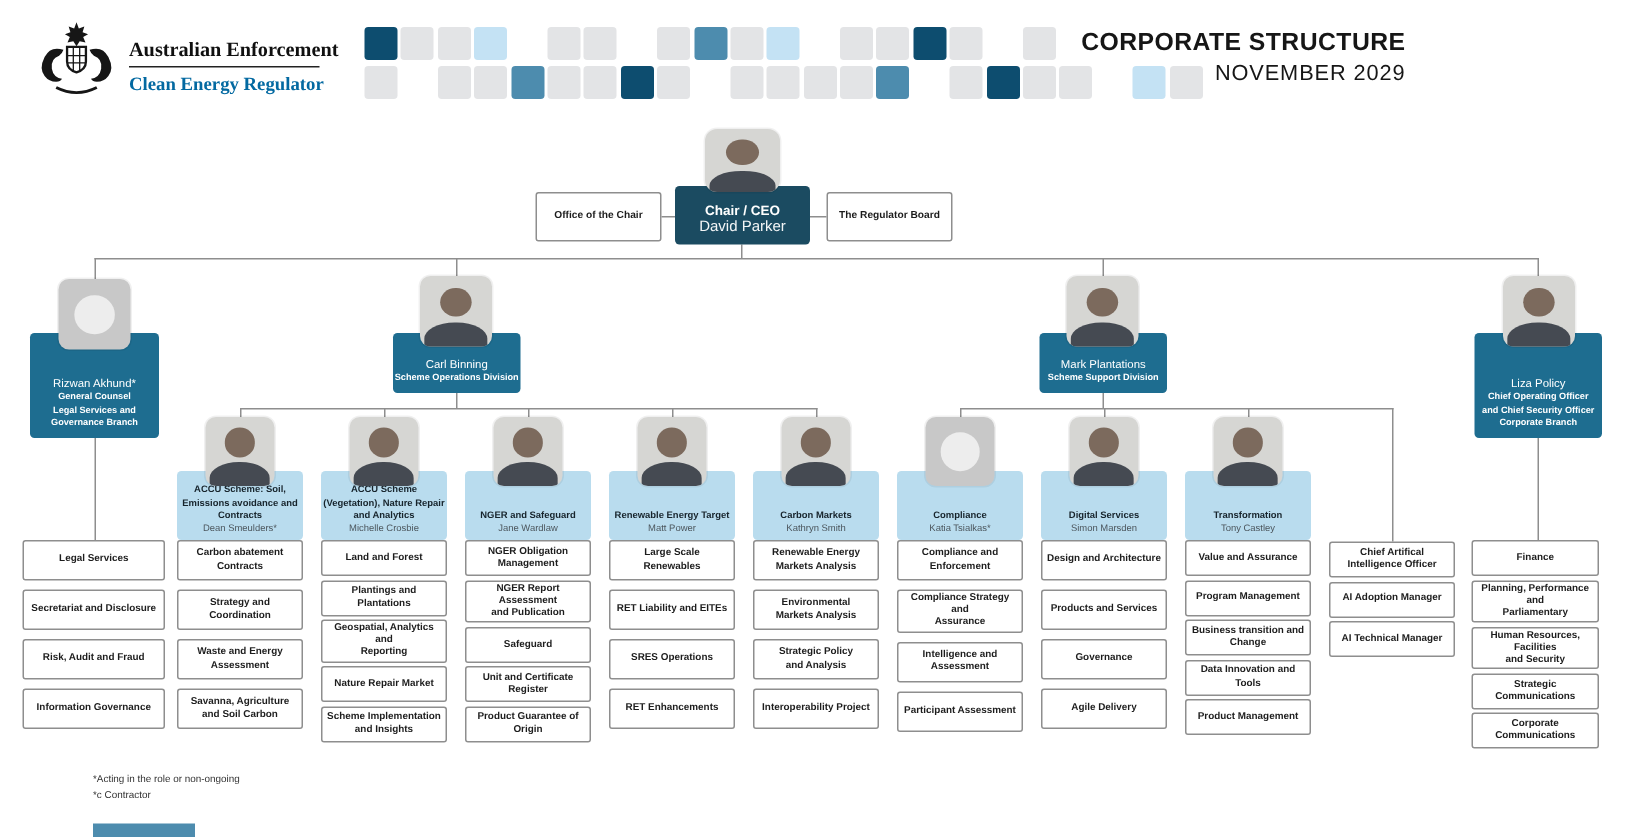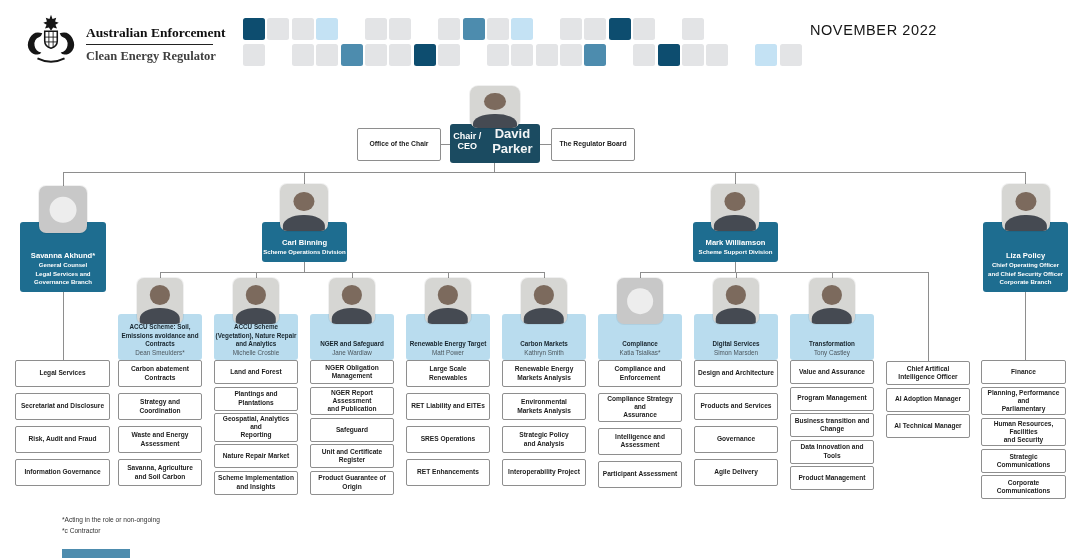--- a/index.html
+++ b/index.html
@@ -3,39 +3,39 @@
 <meta charset="utf-8">
 <style>
   html,body{margin:0;padding:0}
   body{width:1090px;height:560px;background:#fff;font-family:"Liberation Sans",sans-serif;position:relative;overflow:hidden}
   .line{position:absolute;background:#8e8e8e;z-index:1}
   
   .crest{position:absolute;left:22px;top:13px;z-index:2}
   .govblock{position:absolute;left:86px;top:25px;z-index:2}
   .govname{font-family:"Liberation Serif",serif;font-weight:700;font-size:13.5px;color:#101010;white-space:nowrap}
   .govrule{width:127px;height:1px;background:#222;margin:3px 0 4px}
-  .agency{font-family:"Liberation Serif",serif;font-weight:700;font-size:12.5px;color:#404040;white-space:nowrap}
+  .agency{font-family:"Liberation Serif",serif;font-weight:700;font-size:12.5px;color:#0369a1;white-space:nowrap}
   .mrow{position:absolute;display:flex;gap:2.4px;z-index:2}
   .mcell{width:22px;height:22px;border-radius:2.5px;flex:0 0 22px}
   .titleblock{position:absolute;right:153px;top:19px;text-align:right;z-index:2}
   .title{font-size:16.5px;font-weight:700;color:#161616;letter-spacing:.3px}
   .subtitle{font-size:14.5px;font-weight:400;color:#161616;margin-top:3px;letter-spacing:.6px}
   
   .photo{position:absolute;z-index:3;background:#d6d6d3;border-radius:7px;overflow:hidden;box-shadow:0 0 0 1px rgba(0,0,0,.06)}
   .ph-head{position:absolute;left:50%;top:16%;width:44%;height:42%;transform:translateX(-50%);background:#7c6a5d;border-radius:50%}
   .ph-body{position:absolute;left:50%;bottom:-14%;width:88%;height:48%;transform:translateX(-50%);background:#454a52;border-radius:48% 48% 0 0}
   .photo.placeholder{background:#c8c8c8}
   .ph-circle{position:absolute;left:50%;top:50%;width:56%;height:56%;transform:translate(-50%,-50%);background:#ededed;border-radius:50%}
   
   .wbox{position:absolute;z-index:2;background:#fff;border:1px solid #8e8e8e;border-radius:2px;display:flex;align-items:center;justify-content:center;text-align:center;font-size:6.8px;font-weight:700;color:#1c1c1c;line-height:1.3;padding:2px 4px;box-sizing:border-box}
-  .ceo{position:absolute;z-index:2;background:#1b4b61;border-radius:3px;color:#fff;display:flex;flex-direction:row;align-items:center;justify-content:flex-end;padding-bottom:6px;text-align:center;box-sizing:border-box}
+  .ceo{position:absolute;z-index:2;background:#1b4b61;border-radius:3px;color:#fff;display:flex;flex-direction:column;align-items:center;justify-content:flex-end;padding-bottom:6px;text-align:center;box-sizing:border-box}
   .ceo .cname{font-size:9px;font-weight:700}
-  .ceo .cperson{font-size:13px;font-weight:700;opacity:.95;margin-top:1px}
+  .ceo .cperson{font-size:10px;font-weight:400;opacity:.95;margin-top:1px}
   .exec{position:absolute;z-index:2;background:#1e6d90;border-radius:3px;color:#fff;display:flex;flex-direction:column;align-items:center;justify-content:flex-end;padding-bottom:6px;text-align:center;box-sizing:border-box}
-  .exec .xname{font-size:7.6px;font-weight:700}
+  .exec .xname{font-size:7.6px;font-weight:400}
   .exec .xrole{font-size:6.1px;font-weight:600;line-height:1.35;margin-top:1px}
   .branch{position:absolute;z-index:2;top:314px;width:84px;height:46px;background:#b9dcee;border-radius:3px;display:flex;flex-direction:column;align-items:center;justify-content:flex-end;padding-bottom:4px;text-align:center;box-sizing:border-box}
   .btitle{font-size:6.3px;font-weight:700;color:#17242c;line-height:1.3}
   .bhead{font-size:6.3px;color:#4c565d;margin-top:1px}
   .col{position:absolute;z-index:2;display:flex;flex-direction:column;top:360px}
   .col4{gap:6px}
   .col5{gap:2.5px}
   .item{background:#fff;border:1px solid #8e8e8e;border-radius:2px;display:flex;align-items:center;justify-content:center;text-align:center;font-size:6.6px;font-weight:600;color:#1d1d1d;line-height:1.25;padding:1px 3px;box-sizing:border-box}
   .col4 .item{min-height:27px}
   .col5 .item{min-height:24px}
@@ -105,21 +105,22 @@
     <span class="mcell" style="background: transparent;"></span>
     <span class="mcell" style="background: rgb(227, 228, 230);"></span>
     <span class="mcell" style="background: rgb(13, 77, 111);"></span>
     <span class="mcell" style="background: rgb(227, 228, 230);"></span>
     <span class="mcell" style="background: rgb(227, 228, 230);"></span>
     <span class="mcell" style="background: transparent;"></span>
     <span class="mcell" style="background: rgb(196, 226, 244);"></span>
     <span class="mcell" style="background: rgb(227, 228, 230);"></span>
   </div>
 <div class="titleblock">
-  <div class="subtitle">NOVEMBER 2022</div>
+  <div class="title">CORPORATE STRUCTURE</div>
+  <div class="subtitle">NOVEMBER 2029</div>
 </div>
 
 <div class="line" style="left:441px;top:144px;width:10px;height:1px"></div>
 <div class="line" style="left:540px;top:144px;width:11px;height:1px"></div>
 <div class="line" style="left:494px;top:163px;width:1px;height:9px"></div>
 <div class="line" style="left:63px;top:172px;width:963px;height:1px"></div>
 <div class="line" style="left:63px;top:172px;width:1px;height:16px"></div>
 <div class="line" style="left:304px;top:172px;width:1px;height:16px"></div>
 <div class="line" style="left:735px;top:172px;width:1px;height:16px"></div>
 <div class="line" style="left:1025px;top:172px;width:1px;height:16px"></div>
@@ -151,41 +152,41 @@
 </div>
 <div class="ceo" style="left:450px;top:124px;width:90px;height:39px">
   <div class="cname">Chair / CEO</div>
   <div class="cperson">David Parker</div>
 </div>
 
 <div class="photo placeholder" style="left:39px;top:186px;width:48px;height:47px">
   <div class="ph-circle"></div>
 </div>
 <div class="exec" style="left:20px;top:222px;width:86px;height:70px">
-  <div class="xname">Savanna Akhund*</div>
+  <div class="xname">Rizwan Akhund*</div>
   <div class="xrole pre">General Counsel
 Legal Services and
 Governance Branch</div>
 </div>
 
 <div class="photo" style="left:280px;top:184px;width:48px;height:47px">
   <div class="ph-head"></div>
   <div class="ph-body"></div>
 </div>
 <div class="exec" style="left:262px;top:222px;width:85px;height:40px">
   <div class="xname">Carl Binning</div>
   <div class="xrole pre">Scheme Operations Division</div>
 </div>
 
 <div class="photo" style="left:711px;top:184px;width:48px;height:47px">
   <div class="ph-head"></div>
   <div class="ph-body"></div>
 </div>
 <div class="exec" style="left:693px;top:222px;width:85px;height:40px">
-  <div class="xname">Mark Williamson</div>
+  <div class="xname">Mark Plantations</div>
   <div class="xrole pre">Scheme Support Division</div>
 </div>
 
 <div class="photo" style="left:1002px;top:184px;width:48px;height:47px">
   <div class="ph-head"></div>
   <div class="ph-body"></div>
 </div>
 <div class="exec" style="left:983px;top:222px;width:85px;height:70px">
   <div class="xname">Liza Policy</div>
   <div class="xrole pre">Chief Operating Officer

